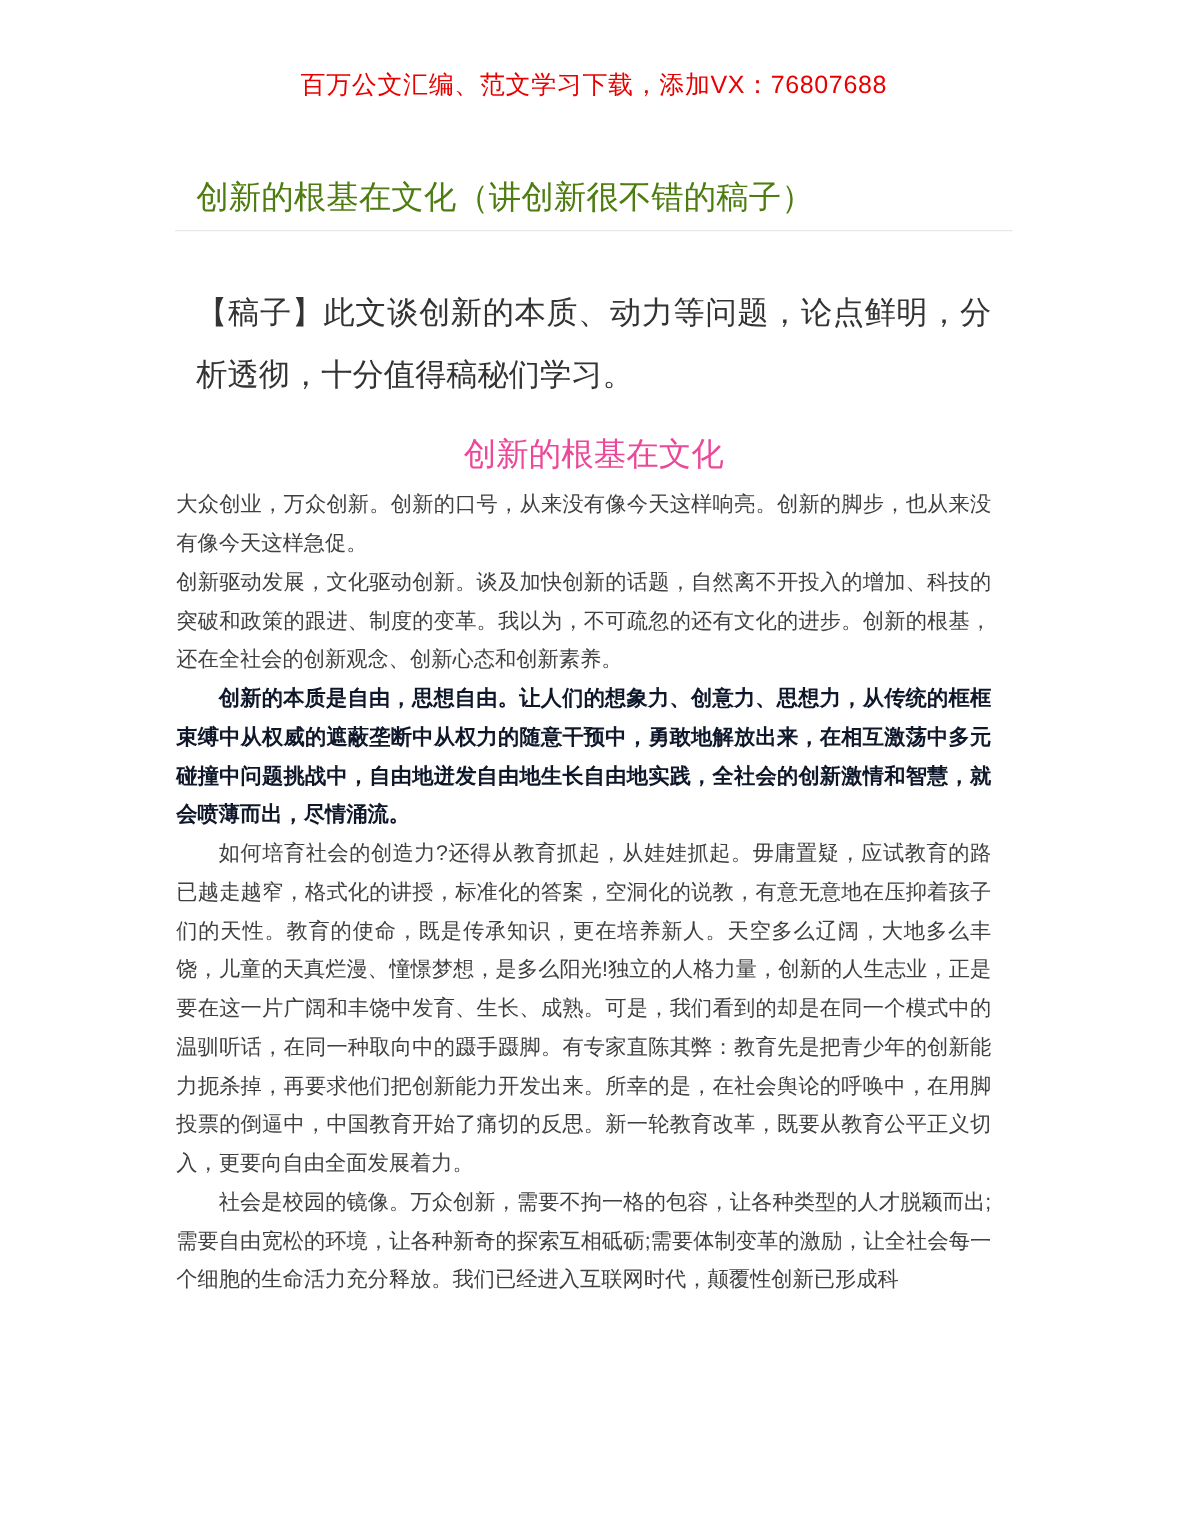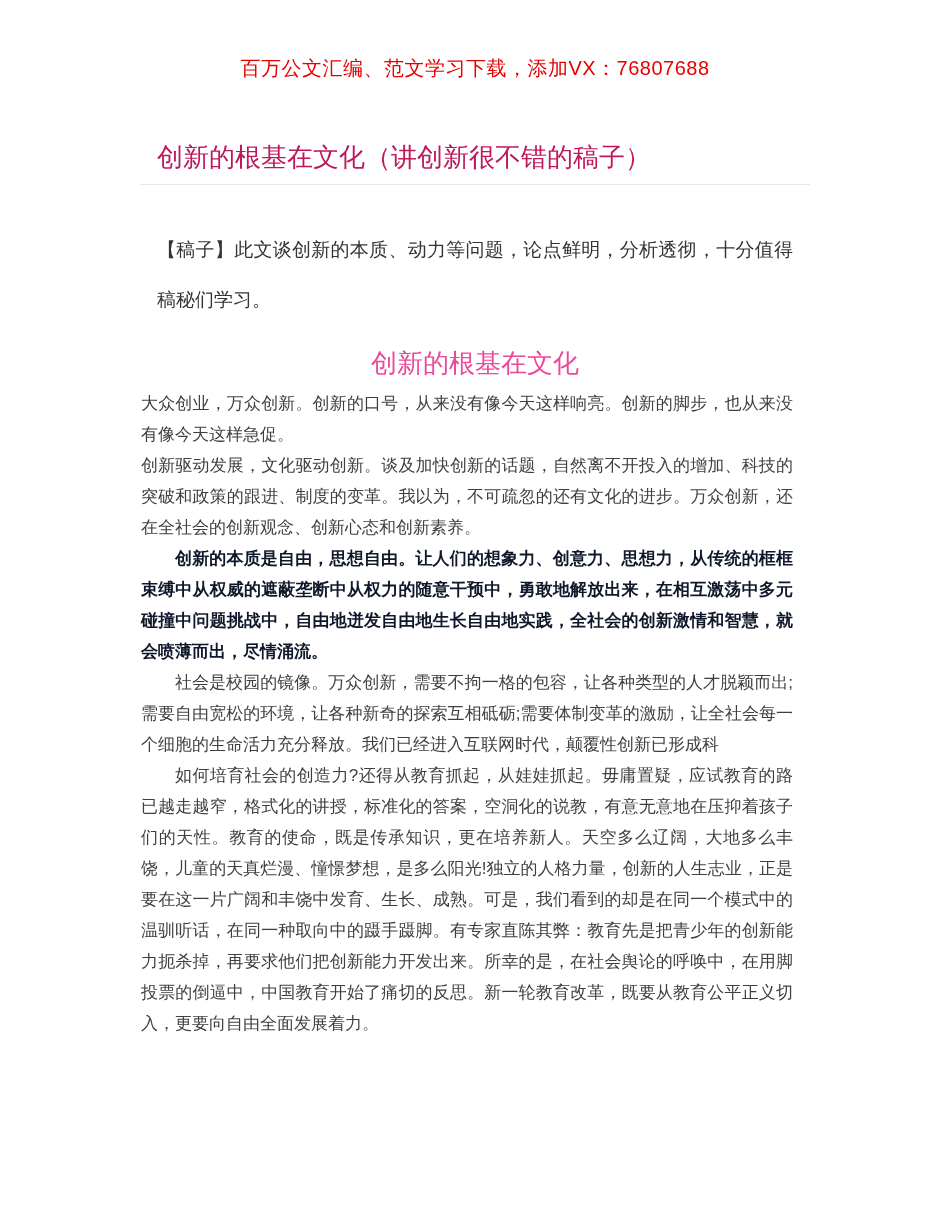--- a/index.html
+++ b/index.html
@@ -26,36 +26,36 @@
   .article {
     width: 670px;
     margin: 0 auto;
     box-sizing: border-box;
   }
   .title {
     margin: 58px 17px 0 17px;
     font-size: 26px;
     line-height: 35px;
     font-weight: 400;
-    color: #be185d;
+    color: #4d7c0f;
   }
   .divider {
     margin-top: 9px;
     border-top: 1px solid #e7e7e7;
     height: 0;
   }
   .meta {
     margin: 13px 17px 0 17px;
     font-size: 16px;
     line-height: 25px;
     color: #9c9c9c;
   }
   .intro {
     margin: 40px 17px 0 17px;
-    font-size: 19px;
+    font-size: 25px;
     line-height: 50px;
     color: #333333;
     text-align: justify;
   }
   .heading {
     margin: 20px 17px 0 17px;
     font-size: 26px;
     line-height: 36px;
     font-weight: 400;
     text-align: center;
@@ -90,20 +90,20 @@
 
     <div class="divider"></div>
 
 
     <p class="intro">【稿子】此文谈创新的本质、动力等问题，论点鲜明，分析透彻，十分值得稿秘们学习。</p>
 
     <h2 class="heading">创新的根基在文化</h2>
 
     <div class="body-text">
         <p>大众创业，万众创新。创新的口号，从来没有像今天这样响亮。创新的脚步，也从来没有像今天这样急促。</p>
-        <p>创新驱动发展，文化驱动创新。谈及加快创新的话题，自然离不开投入的增加、科技的突破和政策的跟进、制度的变革。我以为，不可疏忽的还有文化的进步。万众创新，还在全社会的创新观念、创新心态和创新素养。</p>
+        <p>创新驱动发展，文化驱动创新。谈及加快创新的话题，自然离不开投入的增加、科技的突破和政策的跟进、制度的变革。我以为，不可疏忽的还有文化的进步。创新的根基，还在全社会的创新观念、创新心态和创新素养。</p>
         <p class="bold indent">创新的本质是自由，思想自由。让人们的想象力、创意力、思想力，从传统的框框束缚中从权威的遮蔽垄断中从权力的随意干预中，勇敢地解放出来，在相互激荡中多元碰撞中问题挑战中，自由地迸发自由地生长自由地实践，全社会的创新激情和智慧，就会喷薄而出，尽情涌流。</p>
+        <p class="indent">如何培育社会的创造力?还得从教育抓起，从娃娃抓起。毋庸置疑，应试教育的路已越走越窄，格式化的讲授，标准化的答案，空洞化的说教，有意无意地在压抑着孩子们的天性。教育的使命，既是传承知识，更在培养新人。天空多么辽阔，大地多么丰饶，儿童的天真烂漫、憧憬梦想，是多么阳光!独立的人格力量，创新的人生志业，正是要在这一片广阔和丰饶中发育、生长、成熟。可是，我们看到的却是在同一个模式中的温驯听话，在同一种取向中的蹑手蹑脚。有专家直陈其弊：教育先是把青少年的创新能力扼杀掉，再要求他们把创新能力开发出来。所幸的是，在社会舆论的呼唤中，在用脚投票的倒逼中，中国教育开始了痛切的反思。新一轮教育改革，既要从教育公平正义切入，更要向自由全面发展着力。</p>
         <p class="indent">社会是校园的镜像。万众创新，需要不拘一格的包容，让各种类型的人才脱颖而出;需要自由宽松的环境，让各种新奇的探索互相砥砺;需要体制变革的激励，让全社会每一个细胞的生命活力充分释放。我们已经进入互联网时代，颠覆性创新已形成科</p>
-        <p class="indent">如何培育社会的创造力?还得从教育抓起，从娃娃抓起。毋庸置疑，应试教育的路已越走越窄，格式化的讲授，标准化的答案，空洞化的说教，有意无意地在压抑着孩子们的天性。教育的使命，既是传承知识，更在培养新人。天空多么辽阔，大地多么丰饶，儿童的天真烂漫、憧憬梦想，是多么阳光!独立的人格力量，创新的人生志业，正是要在这一片广阔和丰饶中发育、生长、成熟。可是，我们看到的却是在同一个模式中的温驯听话，在同一种取向中的蹑手蹑脚。有专家直陈其弊：教育先是把青少年的创新能力扼杀掉，再要求他们把创新能力开发出来。所幸的是，在社会舆论的呼唤中，在用脚投票的倒逼中，中国教育开始了痛切的反思。新一轮教育改革，既要从教育公平正义切入，更要向自由全面发展着力。</p>
       </div>
 
   </div>
 </div>
 
 </body></html>

